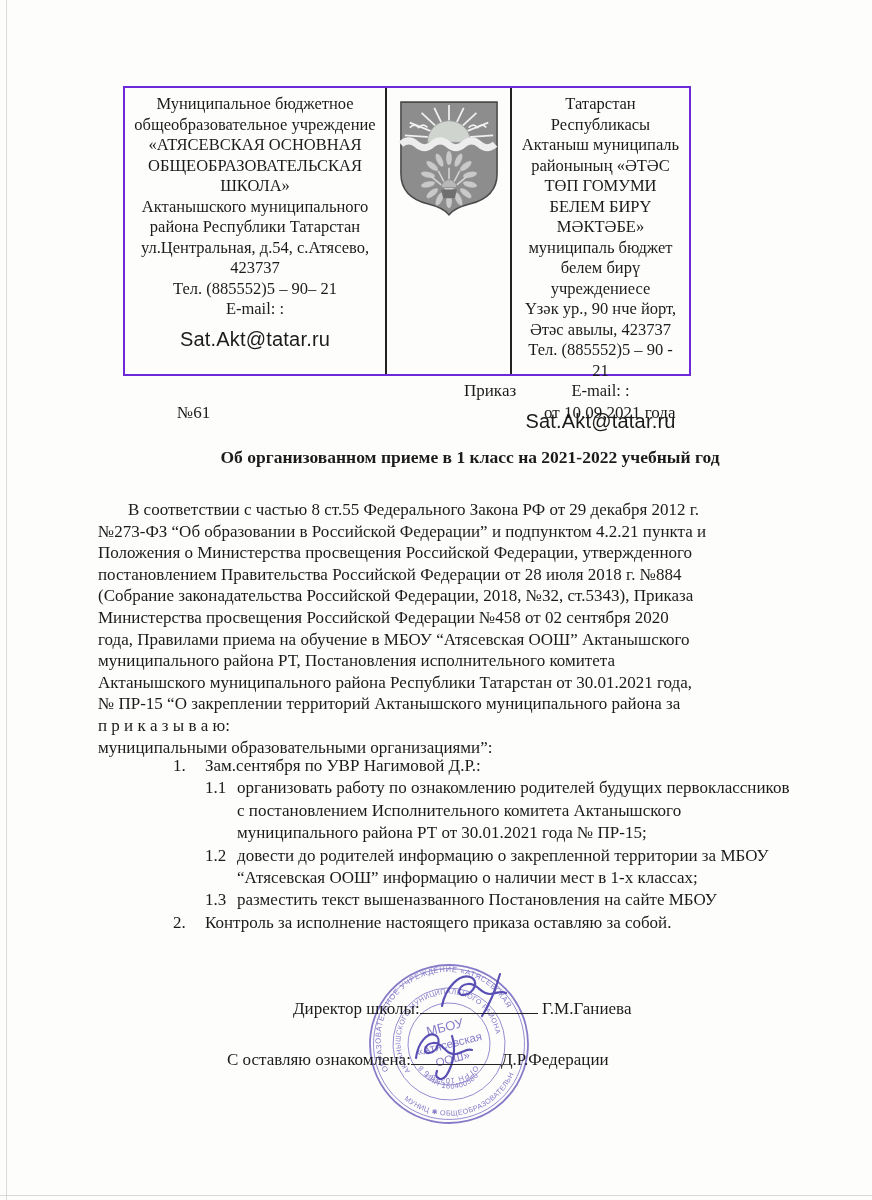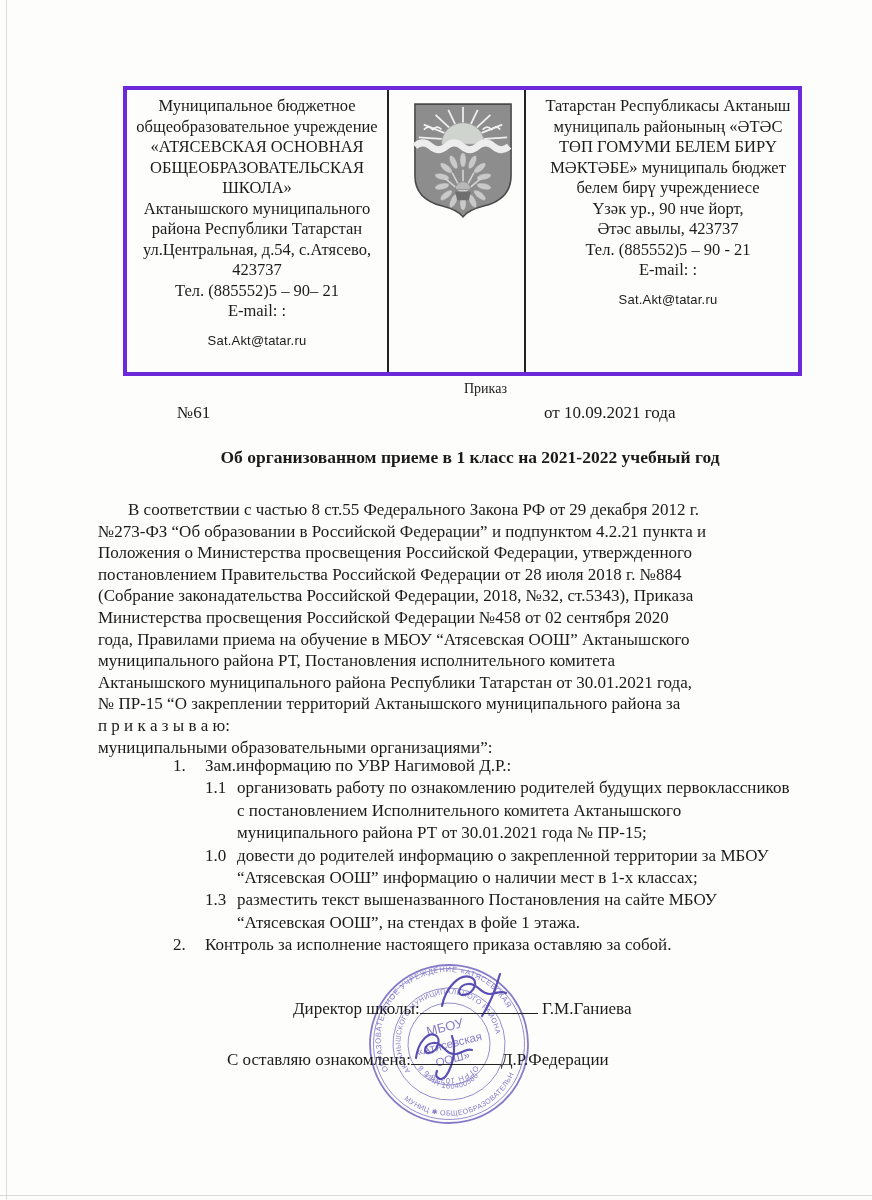--- a/index.html
+++ b/index.html
@@ -6,29 +6,29 @@
   .page{
     position:relative;width:872px;height:1200px;margin:0 auto;
     background:#fdfdfc;overflow:hidden;color:#1b1b1b;
     font-family:"Liberation Serif","DejaVu Serif",serif;
   }
   
   .scan-left{position:absolute;left:6px;top:0;width:1px;height:1200px;background:#c9c9c9;opacity:.65;}
   .scan-bottom{position:absolute;left:0;top:1195px;width:872px;height:1px;background:#cfcfcf;opacity:.8;}
 
   
-  .letterhead{position:absolute;left:123px;top:86px;width:679px;height:290px;border:4px solid #6d28d9;display:flex;box-sizing:border-box;gap:12px;}
+  .letterhead{position:absolute;left:123px;top:86px;width:568px;height:290px;border:2px solid #6d28d9;display:flex;box-sizing:border-box;}
   .lh-cell{box-sizing:border-box;text-align:center;font-size:16.5px;line-height:20.5px;padding:6px 7px 0 7px;}
   .lh-left{width:262px;border-right:2px solid #222;}
   .lh-center{width:125px;border-right:2px solid #222;display:flex;justify-content:center;align-items:flex-start;padding:11px 0 0 0;}
   .lh-right{flex:1;}
-  .lh-email{font-family:"Liberation Sans","DejaVu Sans",sans-serif;font-size:13px;margin-top:9px;letter-spacing:.2px;}
-
-  
-  .doc-type{position:absolute;left:464px;top:381px;font-size:14px;text-align:right;}
+  .lh-email{font-family:"Liberation Sans","DejaVu Sans",sans-serif;font-size:20px;margin-top:9px;letter-spacing:.2px;}
+
+  
+  .doc-type{position:absolute;left:464px;top:381px;font-size:17px;text-align:right;}
   .doc-num{position:absolute;left:177px;top:403px;font-size:17px;}
   .doc-date{position:absolute;left:544px;top:403px;font-size:17px;}
   .doc-title{position:absolute;left:120px;top:447px;width:700px;text-align:center;font-weight:bold;font-size:17.5px;}
 
   
   .paragraph{position:absolute;left:98px;top:499px;width:704px;font-size:17px;line-height:21.6px;}
   .pline.first{text-indent:30px;}
 
   
   .list{position:absolute;left:173px;top:755px;width:660px;font-size:17px;line-height:22.4px;}
@@ -141,35 +141,34 @@
     <div class="pline">года, Правилами приема  на обучение в МБОУ “Атясевская ООШ” Актанышского</div>
     <div class="pline">муниципального района РТ, Постановления исполнительного комитета</div>
     <div class="pline">Актанышского муниципального района Республики Татарстан от 30.01.2021 года,</div>
     <div class="pline">№ ПР-15 “О закреплении территорий Актанышского муниципального района за</div>
     <div class="pline">п р и к а з ы в а ю:</div>
     <div class="pline">муниципальными образовательными организациями”:</div>
   </div>
 
   <div class="list">
     <div class="li main">
-      <span class="num">1.</span><span>Зам.информацию по УВР Нагимовой Д.Р.:</span>
+      <span class="num">1.</span><span>Зам.сентября по УВР Нагимовой Д.Р.:</span>
     </div>
     <div class="li sub">
       <span class="num">1.1</span><span>организовать работу по ознакомлению родителей будущих первоклассников</span>
     </div>
     <div class="li cont">с постановлением Исполнительного комитета Актанышского</div>
     <div class="li cont">муниципального района РТ от 30.01.2021 года № ПР-15;</div>
     <div class="li sub">
-      <span class="num">1.0</span><span>довести до родителей информацию о закрепленной территории за МБОУ</span>
+      <span class="num">1.2</span><span>довести до родителей информацию о закрепленной территории за МБОУ</span>
     </div>
     <div class="li cont">“Атясевская ООШ” информацию о наличии мест в 1-х классах;</div>
     <div class="li sub">
       <span class="num">1.3</span><span>разместить текст вышеназванного Постановления на сайте МБОУ</span>
     </div>
-    <div class="li cont">“Атясевская ООШ”, на стендах в фойе 1 этажа.</div>
     <div class="li main">
       <span class="num">2.</span><span>Контроль за исполнение настоящего приказа оставляю за собой.</span>
     </div>
   </div>
 
   <svg class="stamp-svg" width="170" height="170" viewBox="0 0 170 170" xmlns="http://www.w3.org/2000/svg">
     <defs>
       <path id="arcOuterTop" d="M 20,96 A 67,67 0 1 1 150,96"></path>
       <path id="arcOuterBottom" d="M 28,128 A 71,71 0 0 0 142,128"></path>
       <path id="arcMiddle" d="M 41,102 A 48,48 0 1 1 129,102"></path>

